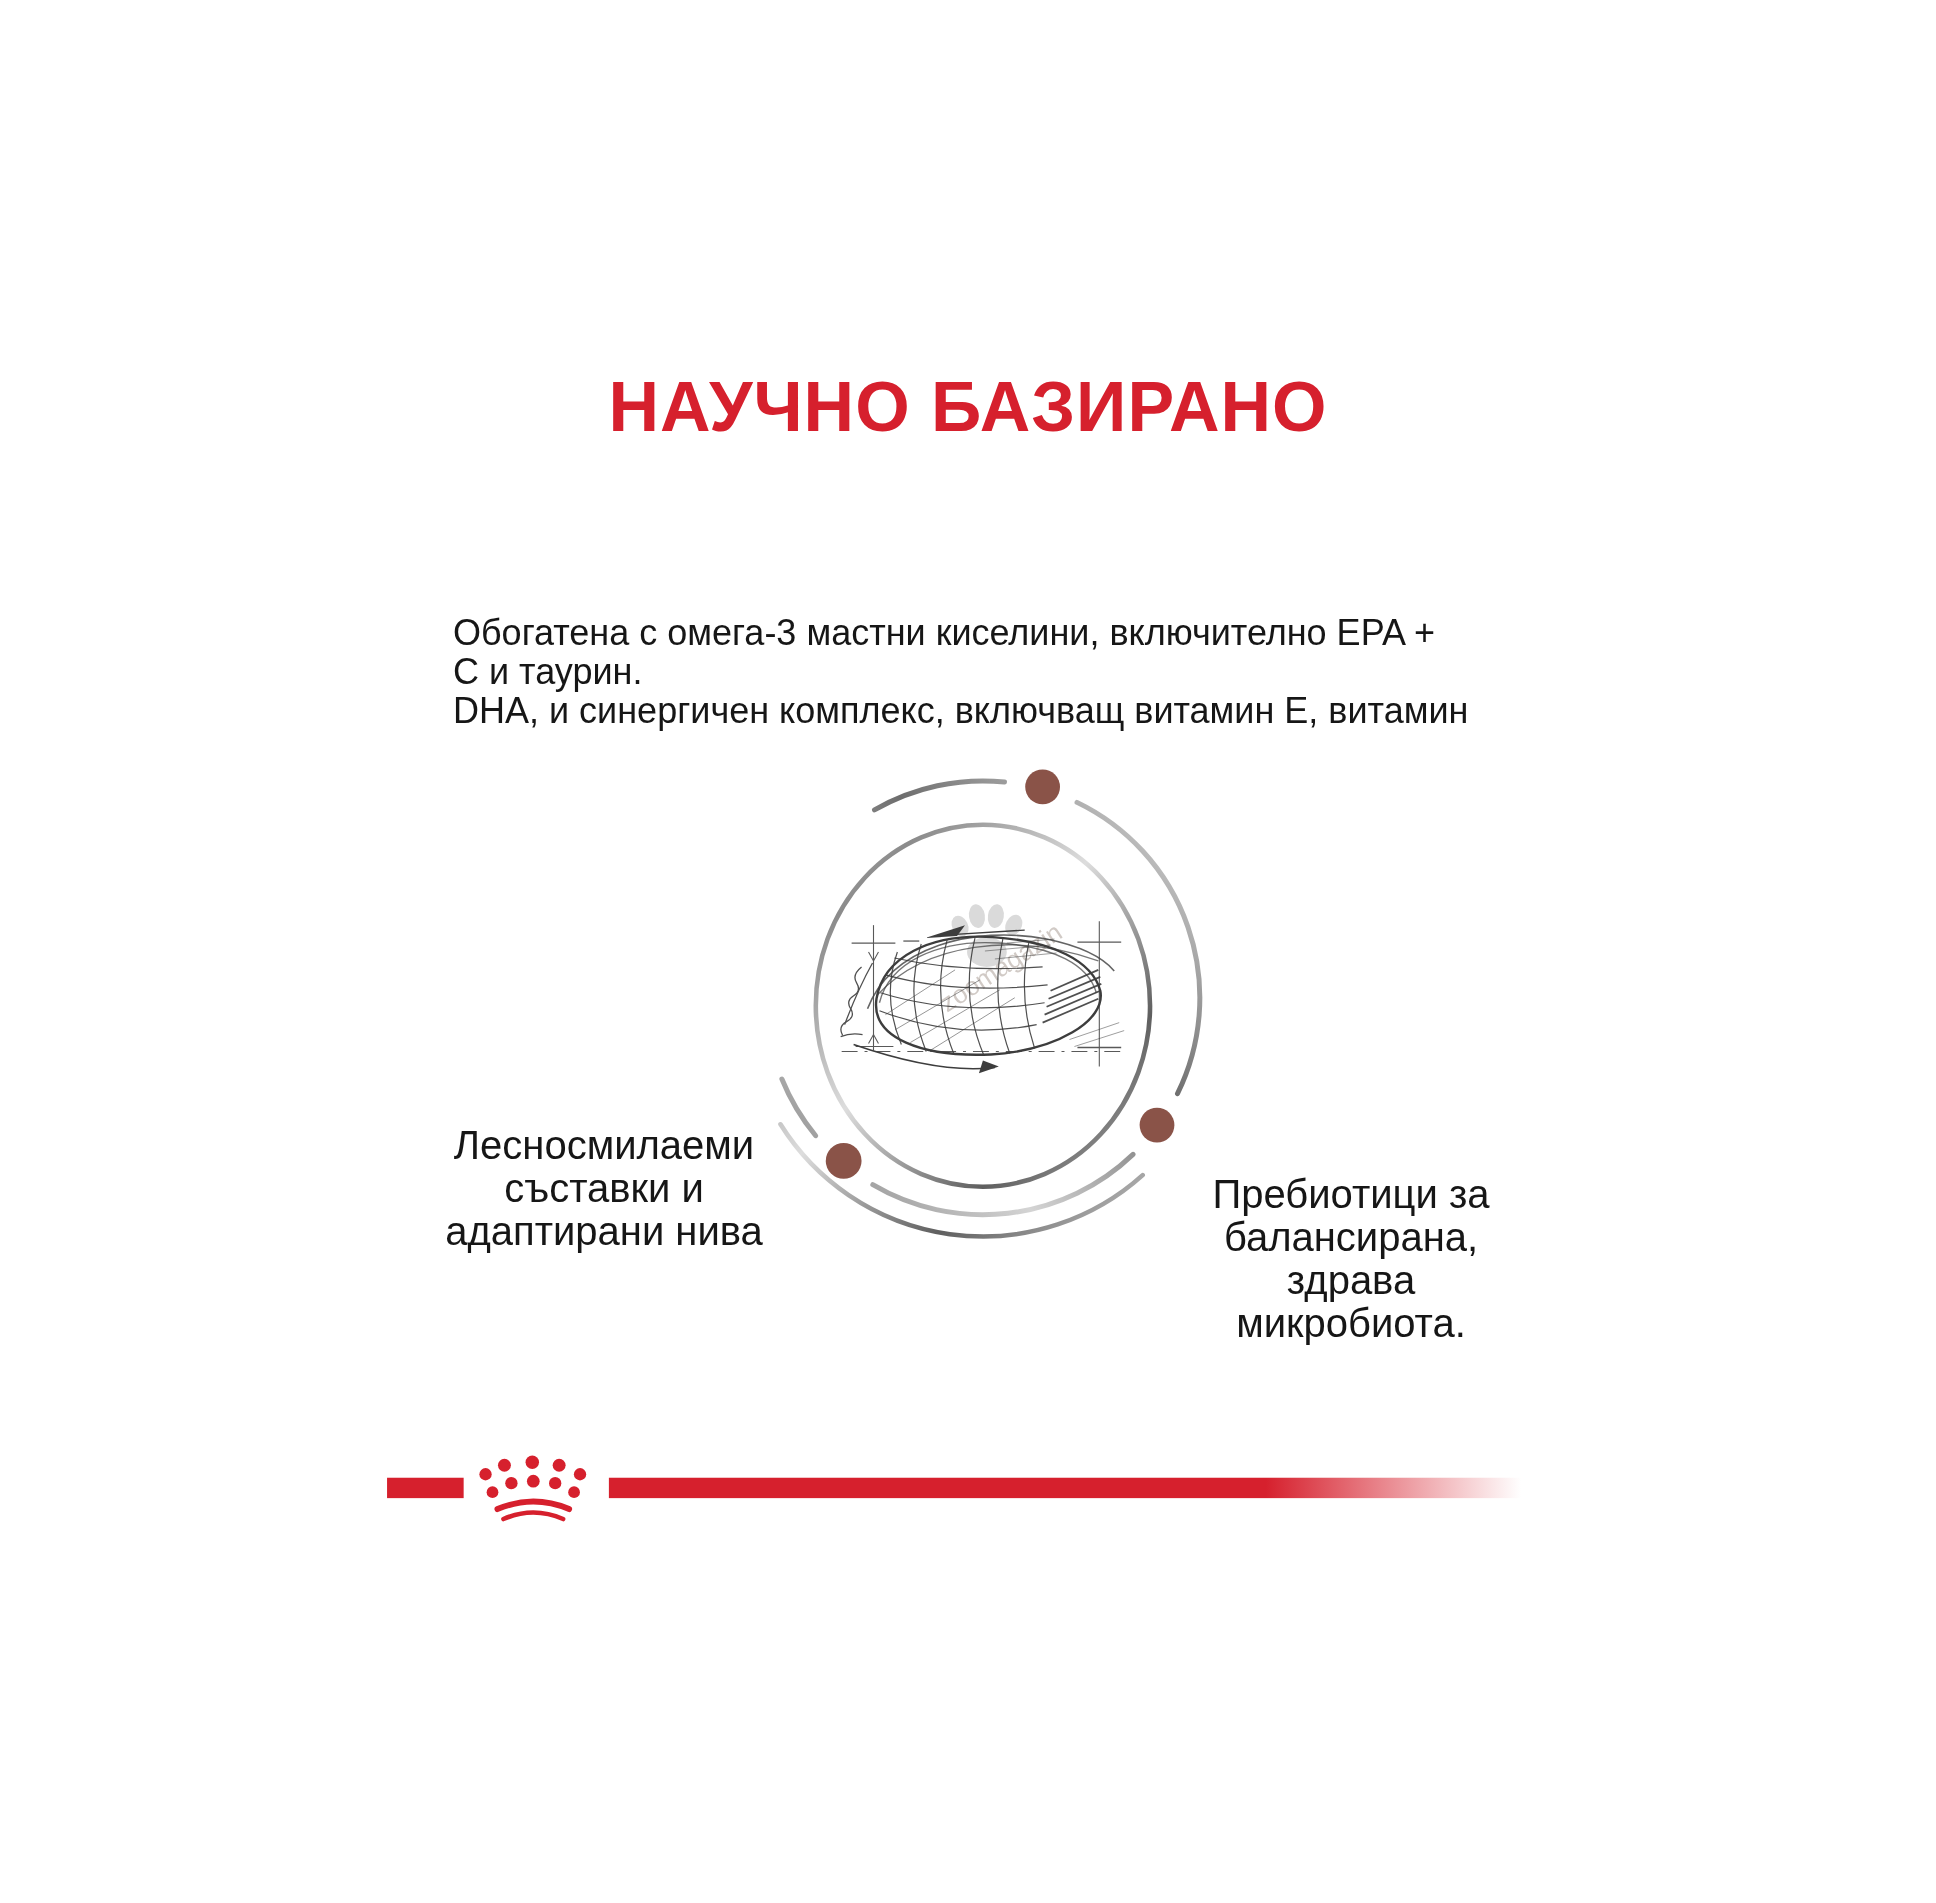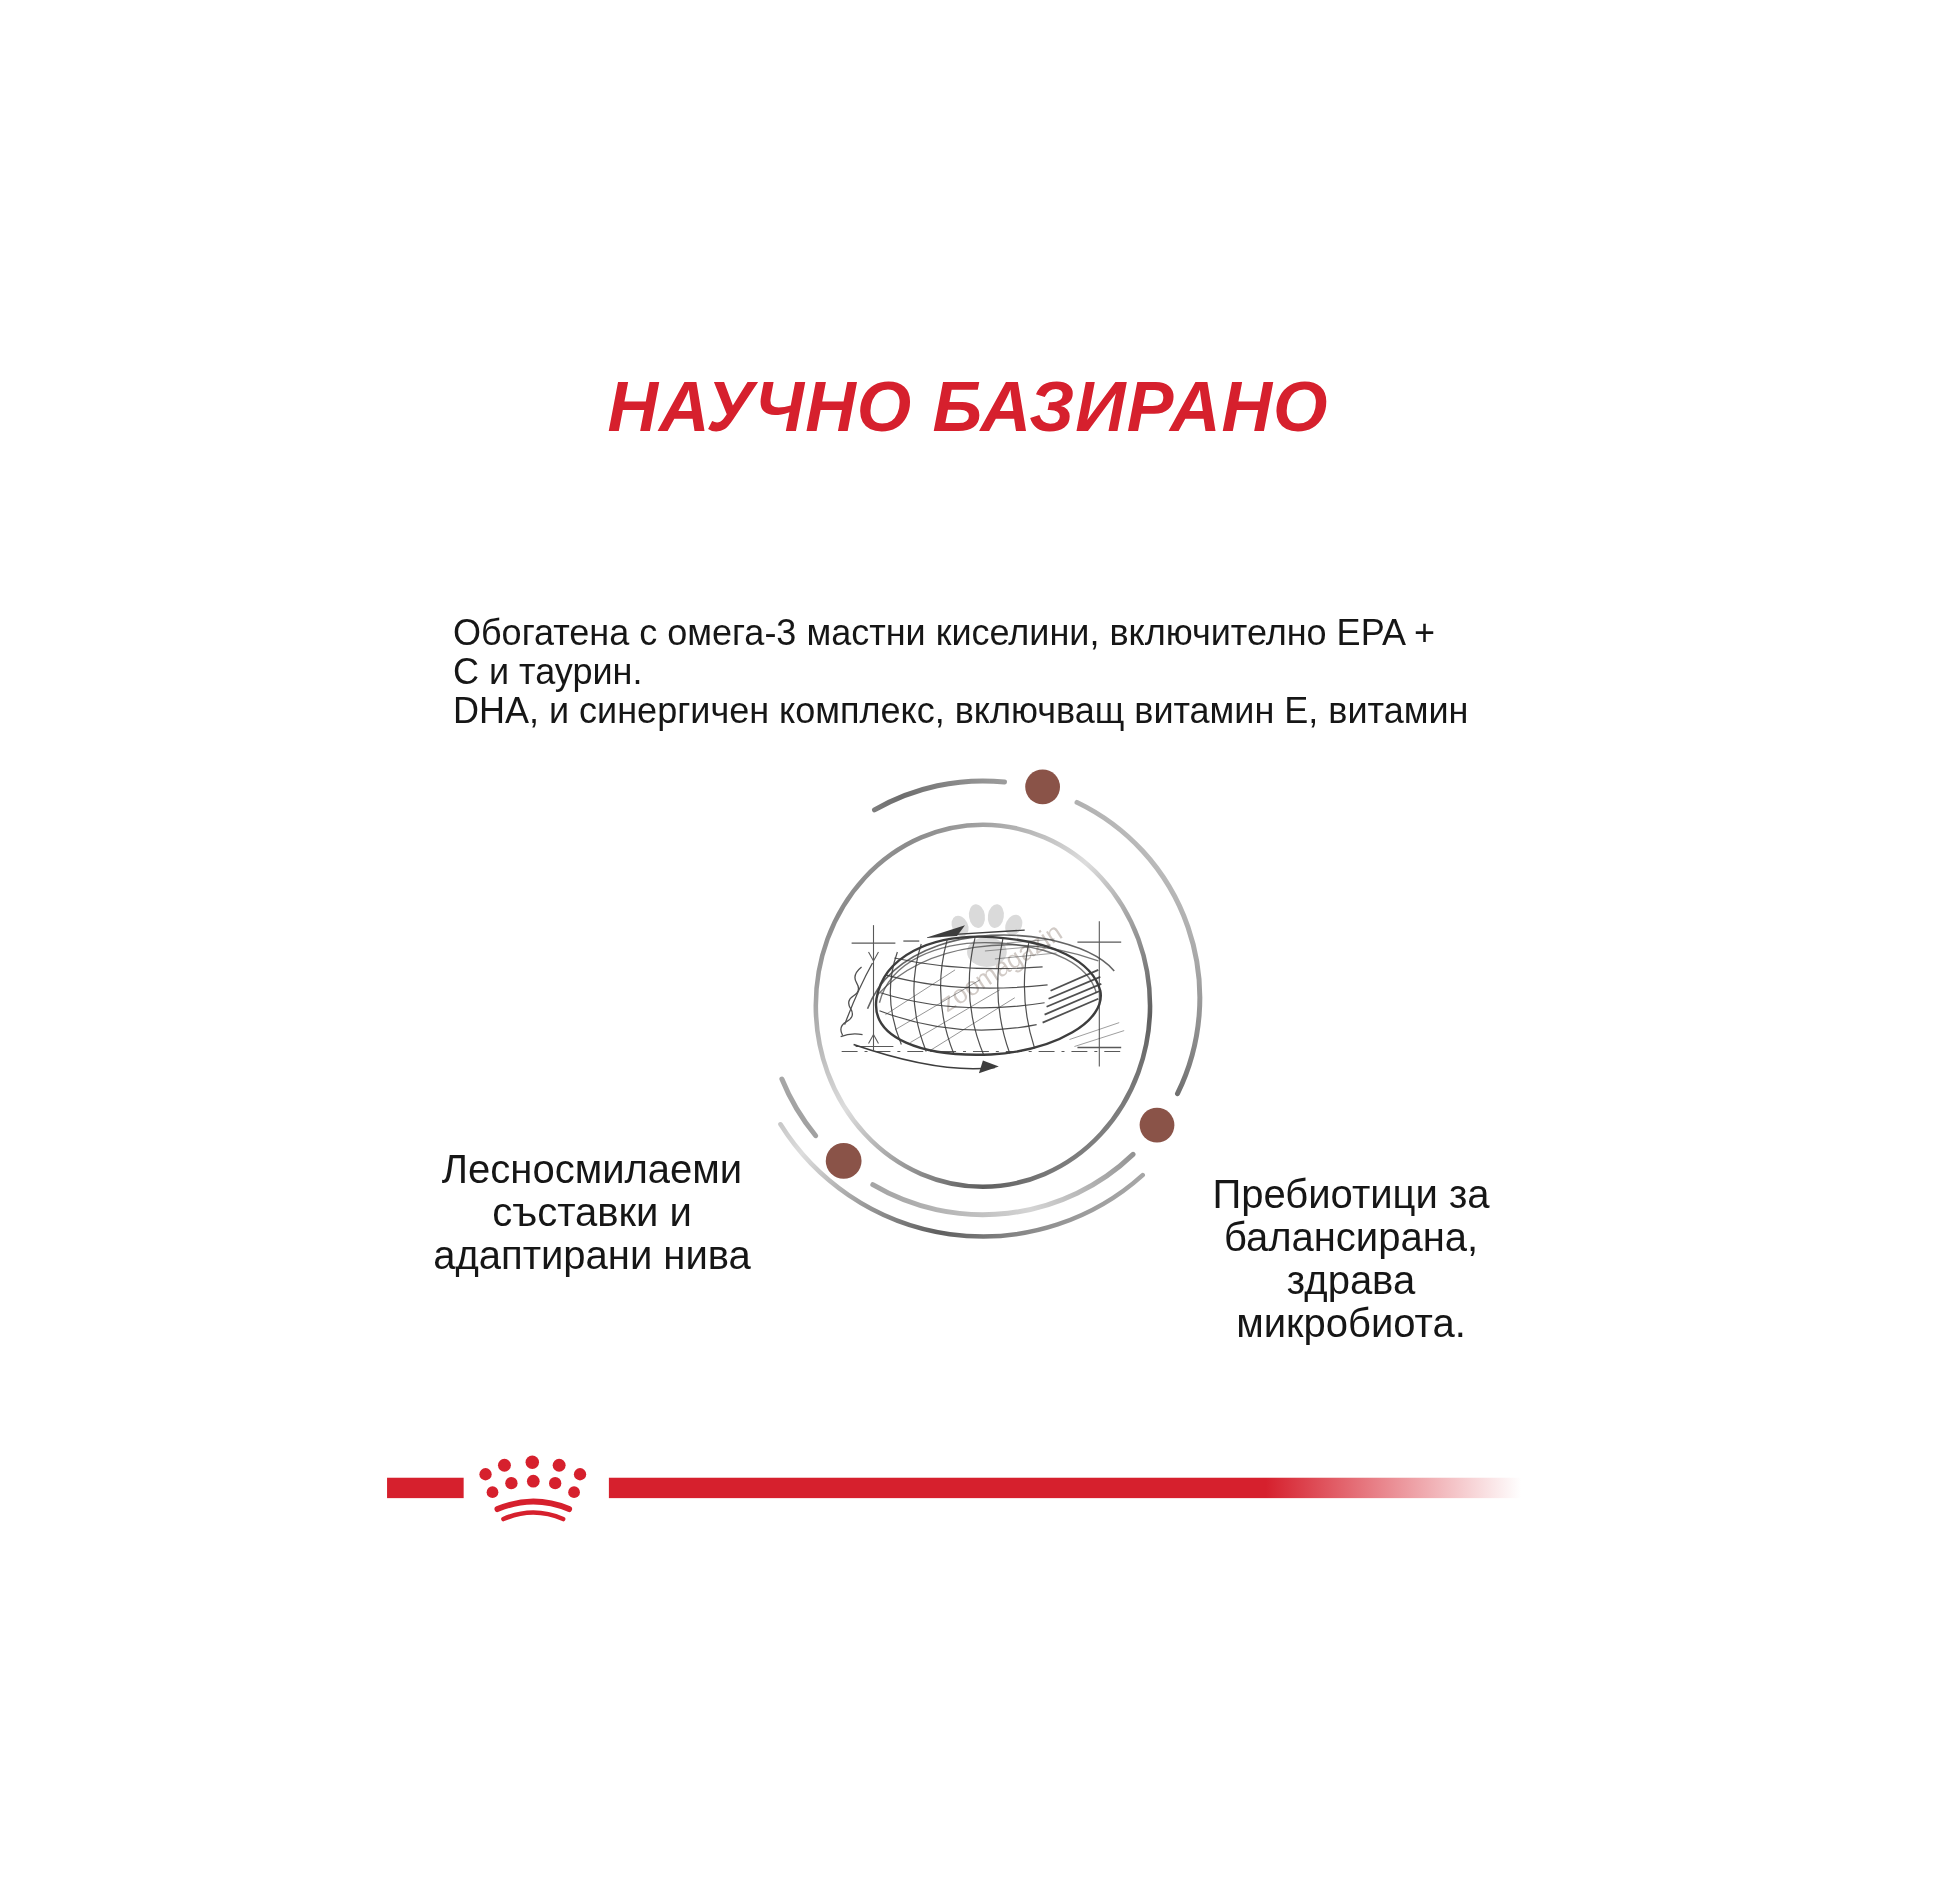--- a/index.html
+++ b/index.html
@@ -14,40 +14,39 @@
   .gfx{position:absolute;left:0;top:0;width:1936px;height:1903px;}
   .headline{
     position:absolute;
     left:0; top:366px; width:1936px;
     text-align:center;
     color:#d6202d;
     font-weight:700;
     font-size:70px;
     line-height:82px;
     letter-spacing:1px;
-    font-style:italic;
   }
   .intro{
     position:absolute;
     left:453px; top:613px; width:1194px;
     text-align:left;
     color:#161616;
     font-size:36px;
     line-height:39px;
     letter-spacing:0px;
   }
   .callout{
     position:absolute;
     width:358px;
     text-align:center;
     color:#161616;
     font-size:40px;
     line-height:43px;
   }
-  .callout.left{left:413px; top:1124px;margin-top:24px;}
+  .callout.left{left:425px; top:1124px;}
   .callout.right{left:1172px; top:1173px;}
 </style>
 </head>
 <body>
 
 <div class="page">
 
   <svg class="gfx" viewBox="0 0 1946 1913" aria-hidden="true">
     <defs>
       <linearGradient id="silver" gradientUnits="userSpaceOnUse" x1="770" y1="800" x2="1210" y2="1230">

